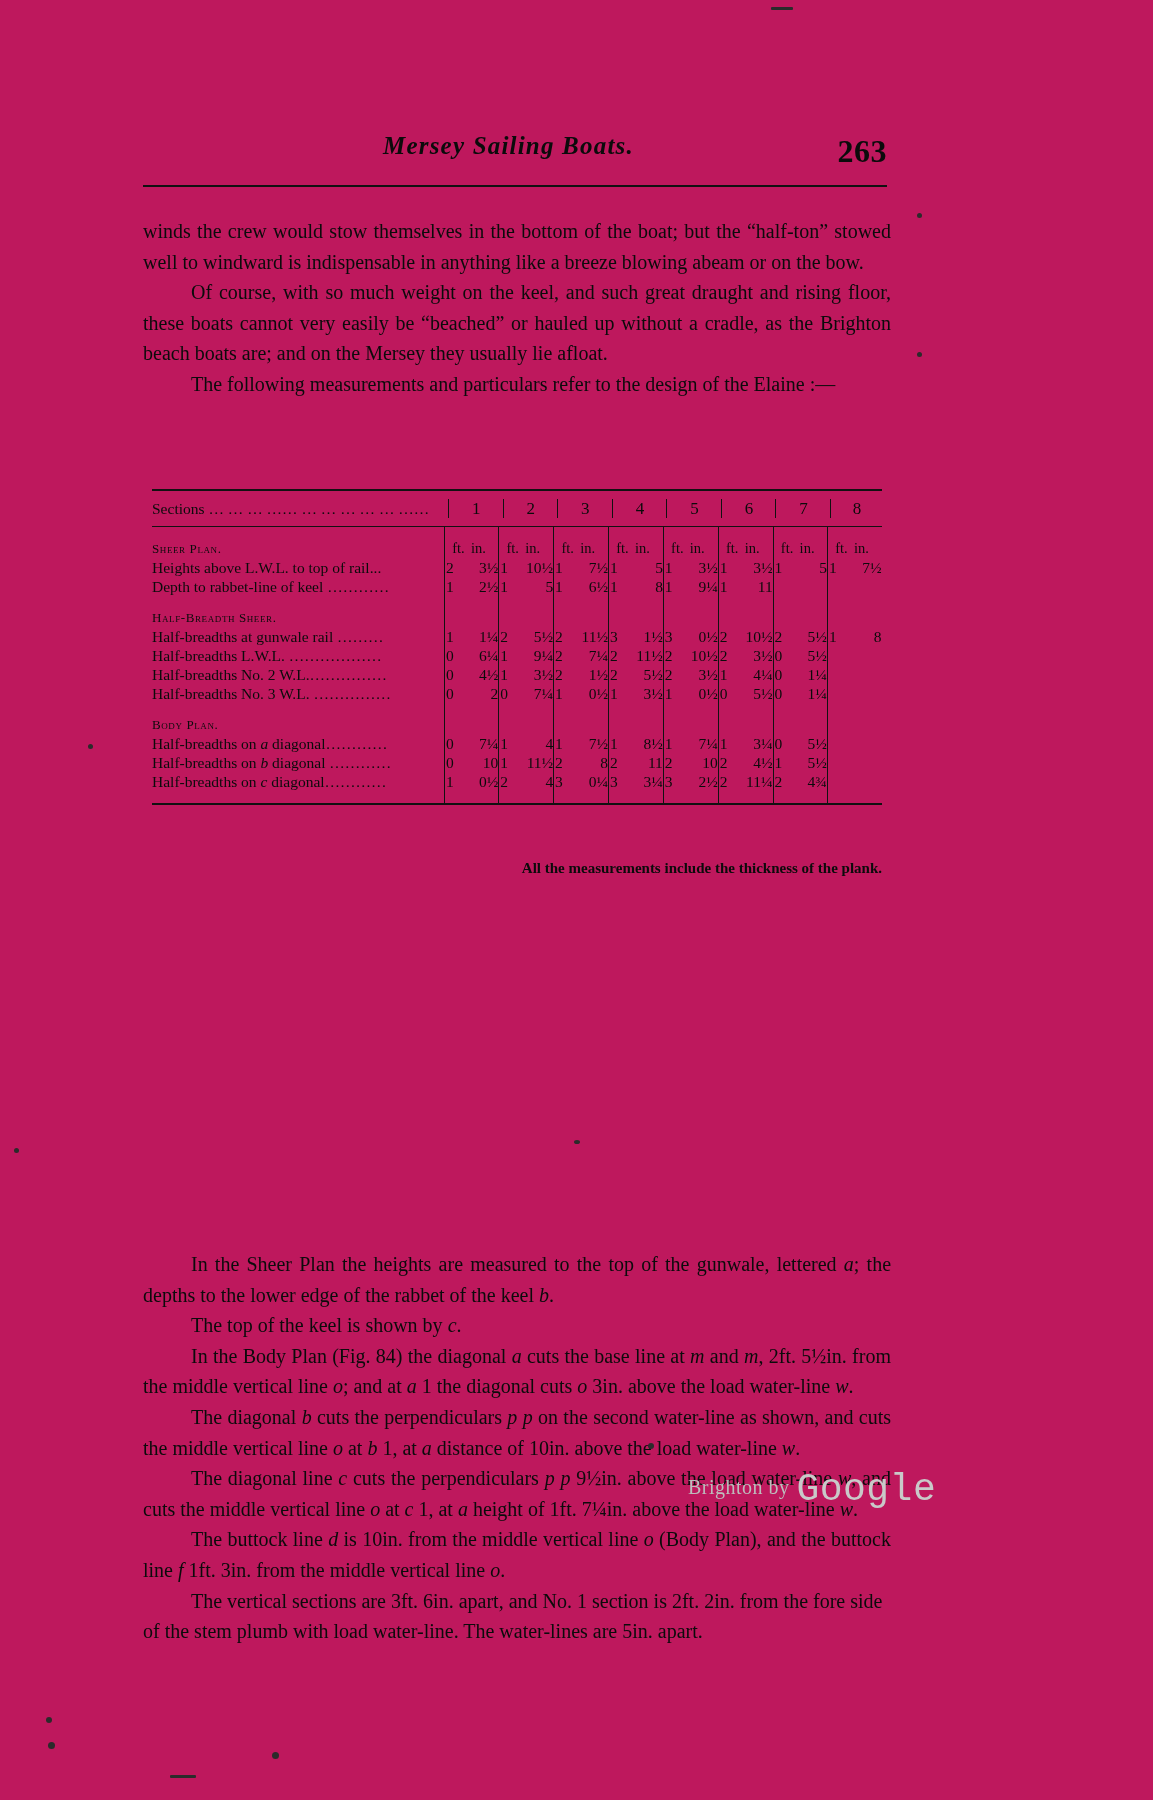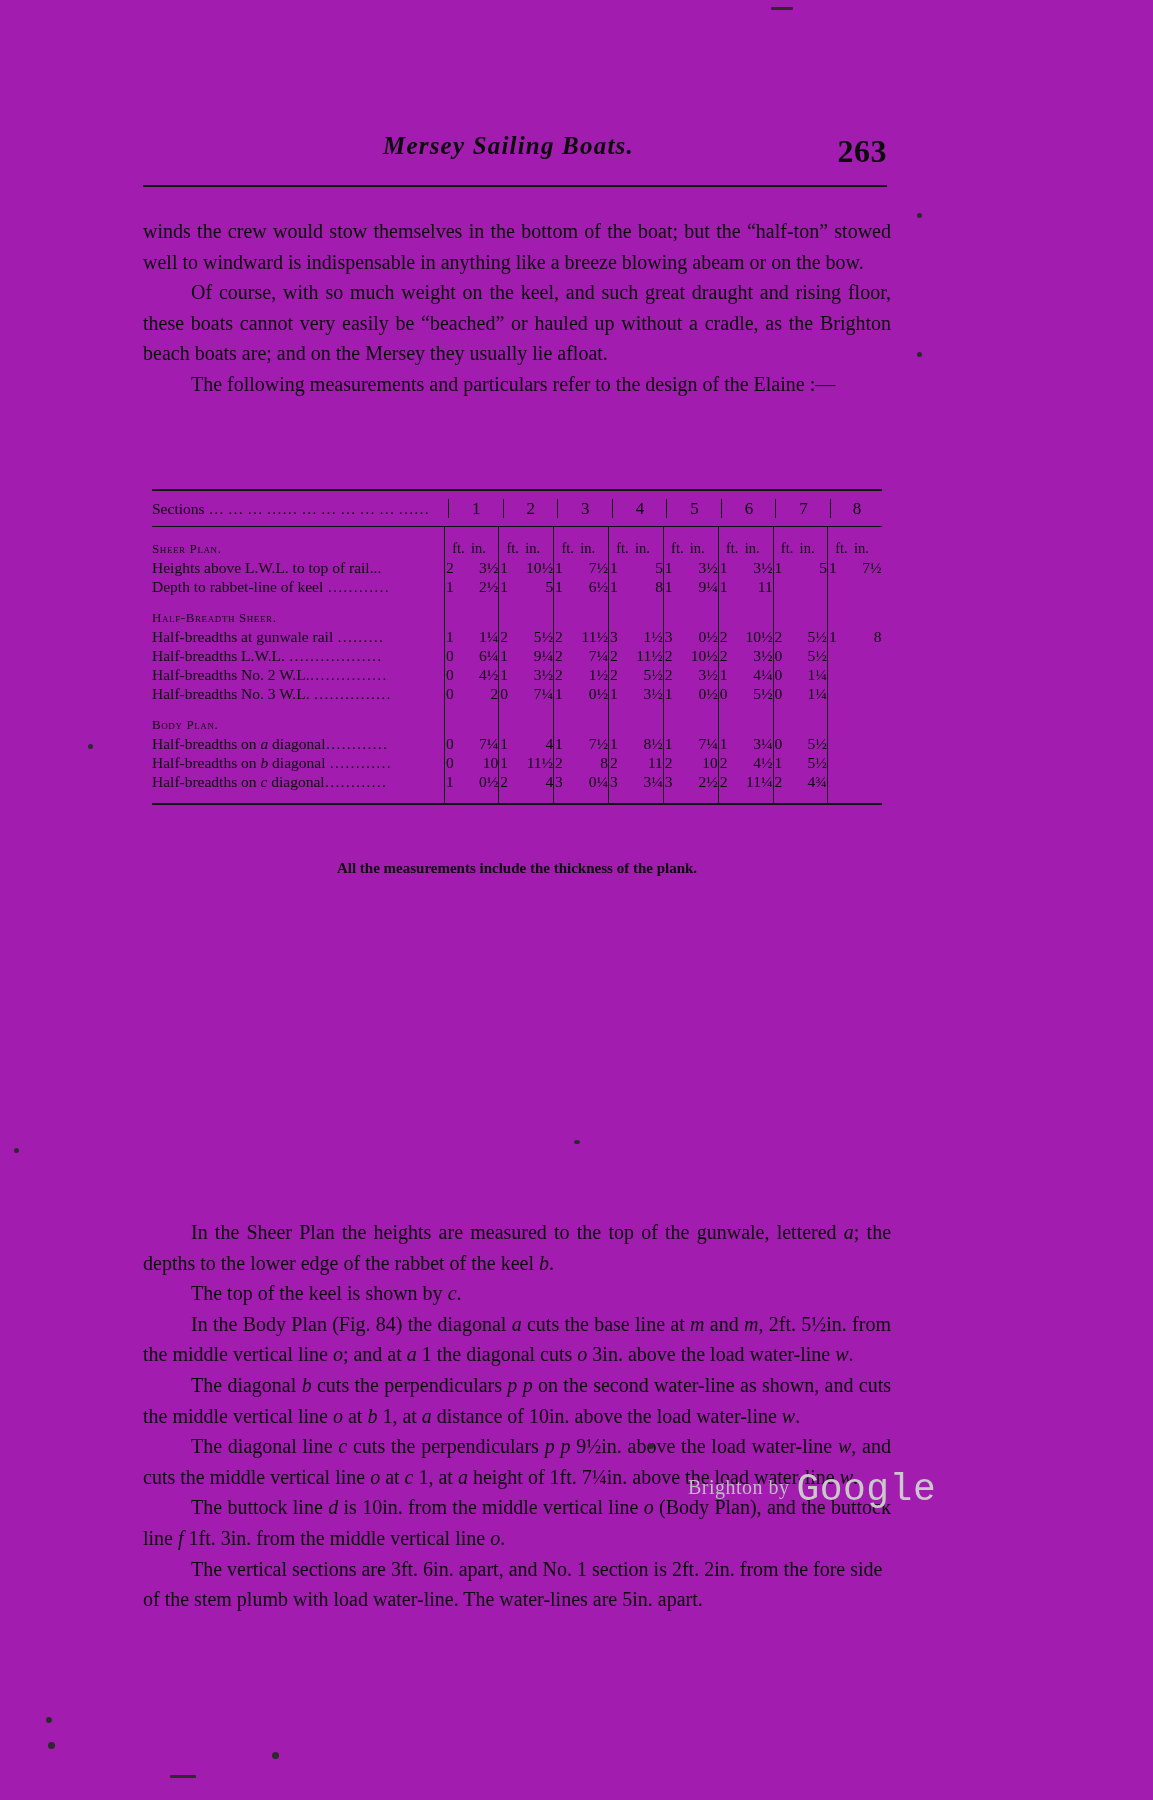--- a/index.html
+++ b/index.html
@@ -14,21 +14,21 @@
     font-family: "Liberation Serif", "DejaVu Serif", serif;
     color: #0b0b0b;
     overflow: hidden;
   }
 
   .page {
     position: absolute;
     left: 0; top: 0;
     width: 1153px;
     height: 1800px;
-    background: #a21caf;
+    background: #be185d;
   }
 
   
   .runhead {
     position: absolute;
     left: 143px;
     top: 132px;
     width: 744px;
     height: 40px;
   }
@@ -63,21 +63,21 @@
     position: absolute;
     left: 143px;
     width: 748px;
     font-size: 20px;
     line-height: 30.6px;
     text-align: justify;
     text-justify: inter-word;
     margin-top: 13px;
   }
   #para-block-1 { top: 203px; }
-  #para-block-2 { top: 1204px; }
+  #para-block-2 { top: 1236px; }
 
   .body-col p {
     margin: 0 0 0 0;
   }
   .body-col p.ind {
     text-indent: 48px;
   }
   .body-col p:last-child {
     text-align: left;
   }
@@ -155,21 +155,21 @@
   .spacer-row td { height: 12px; }
   .spacer-sm td { height: 8px; }
 
   .dots { letter-spacing: 0px; }
 
   .footnote {
     position: absolute;
     left: 152px;
     top: 860px;
     width: 730px;
-    text-align: center;
+    text-align: right;
     font-size: 15px;
     font-weight: bold;
   }
 
   
   .watermark {
     position: absolute;
     left: 688px;
     top: 1468px;
     font-size: 25px;

